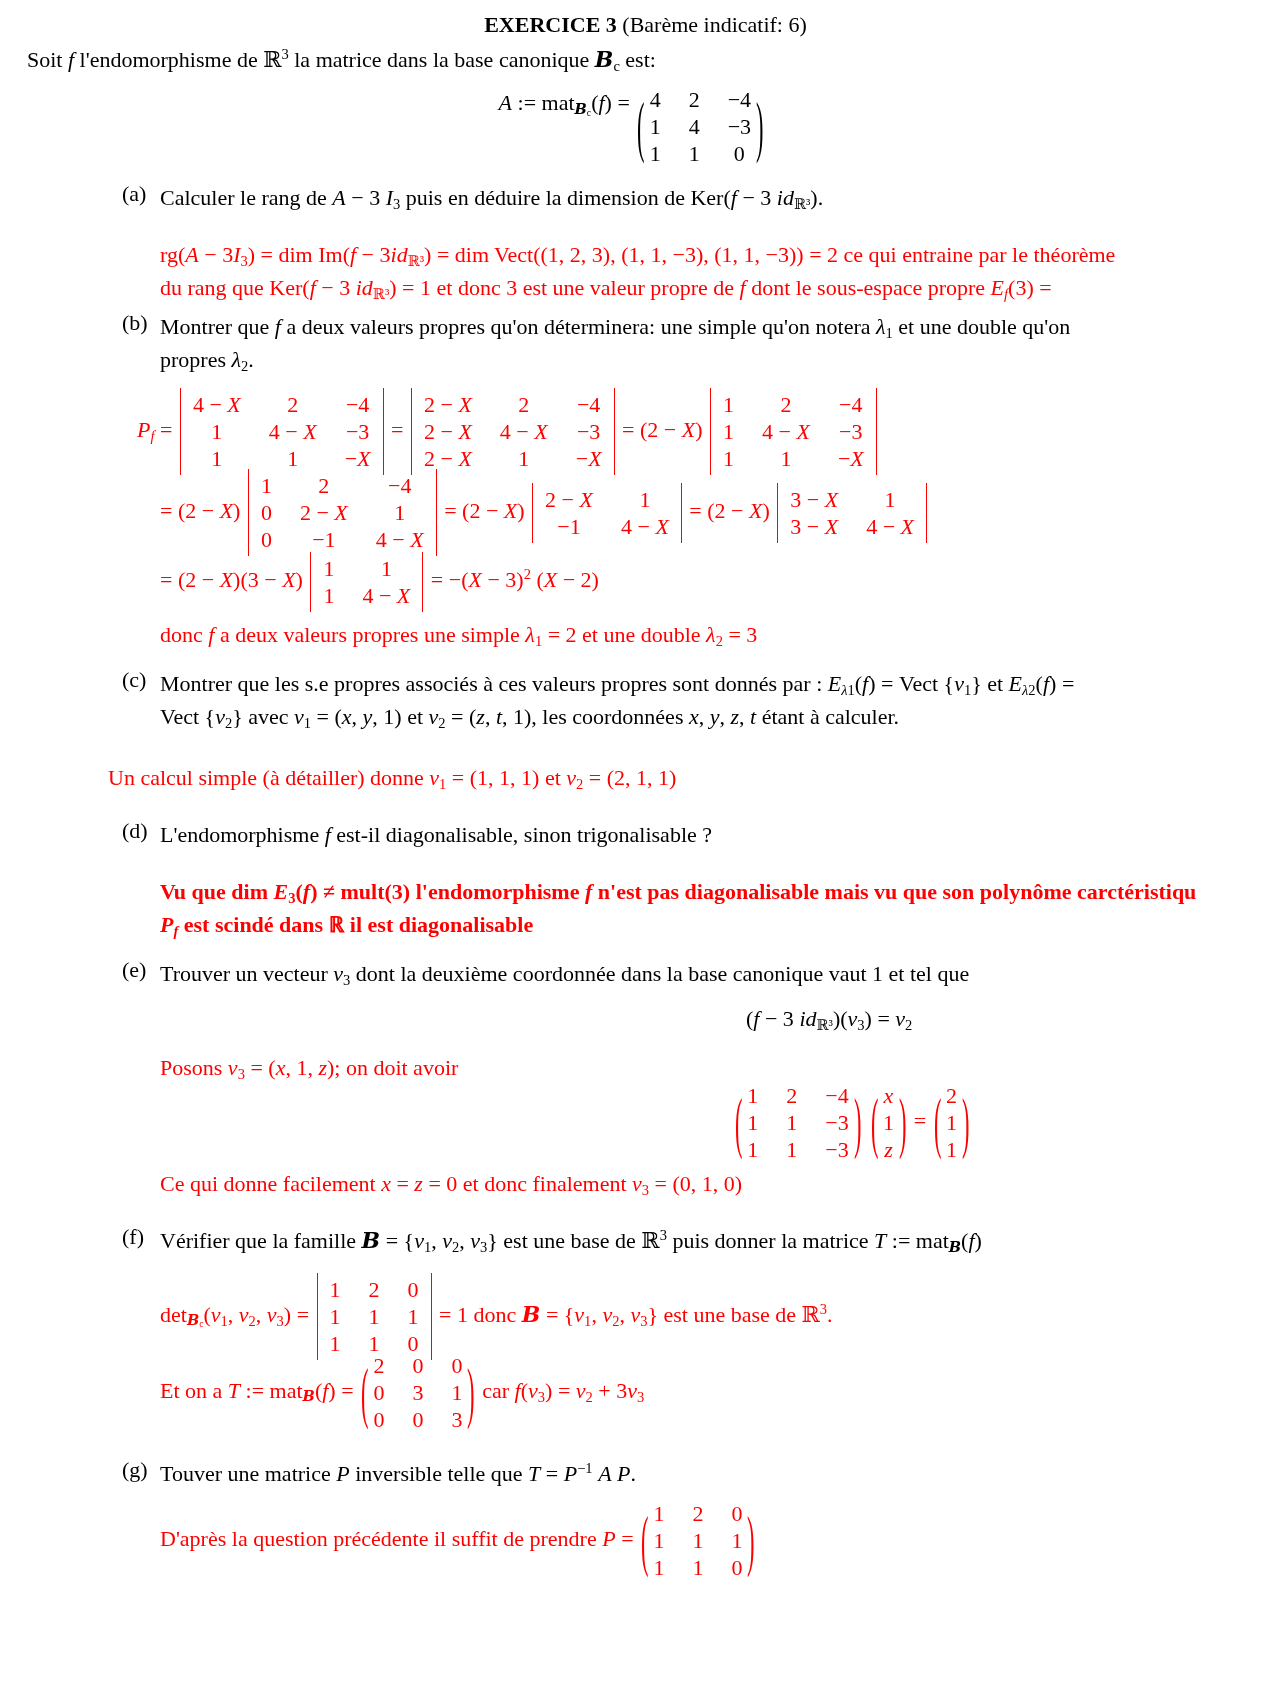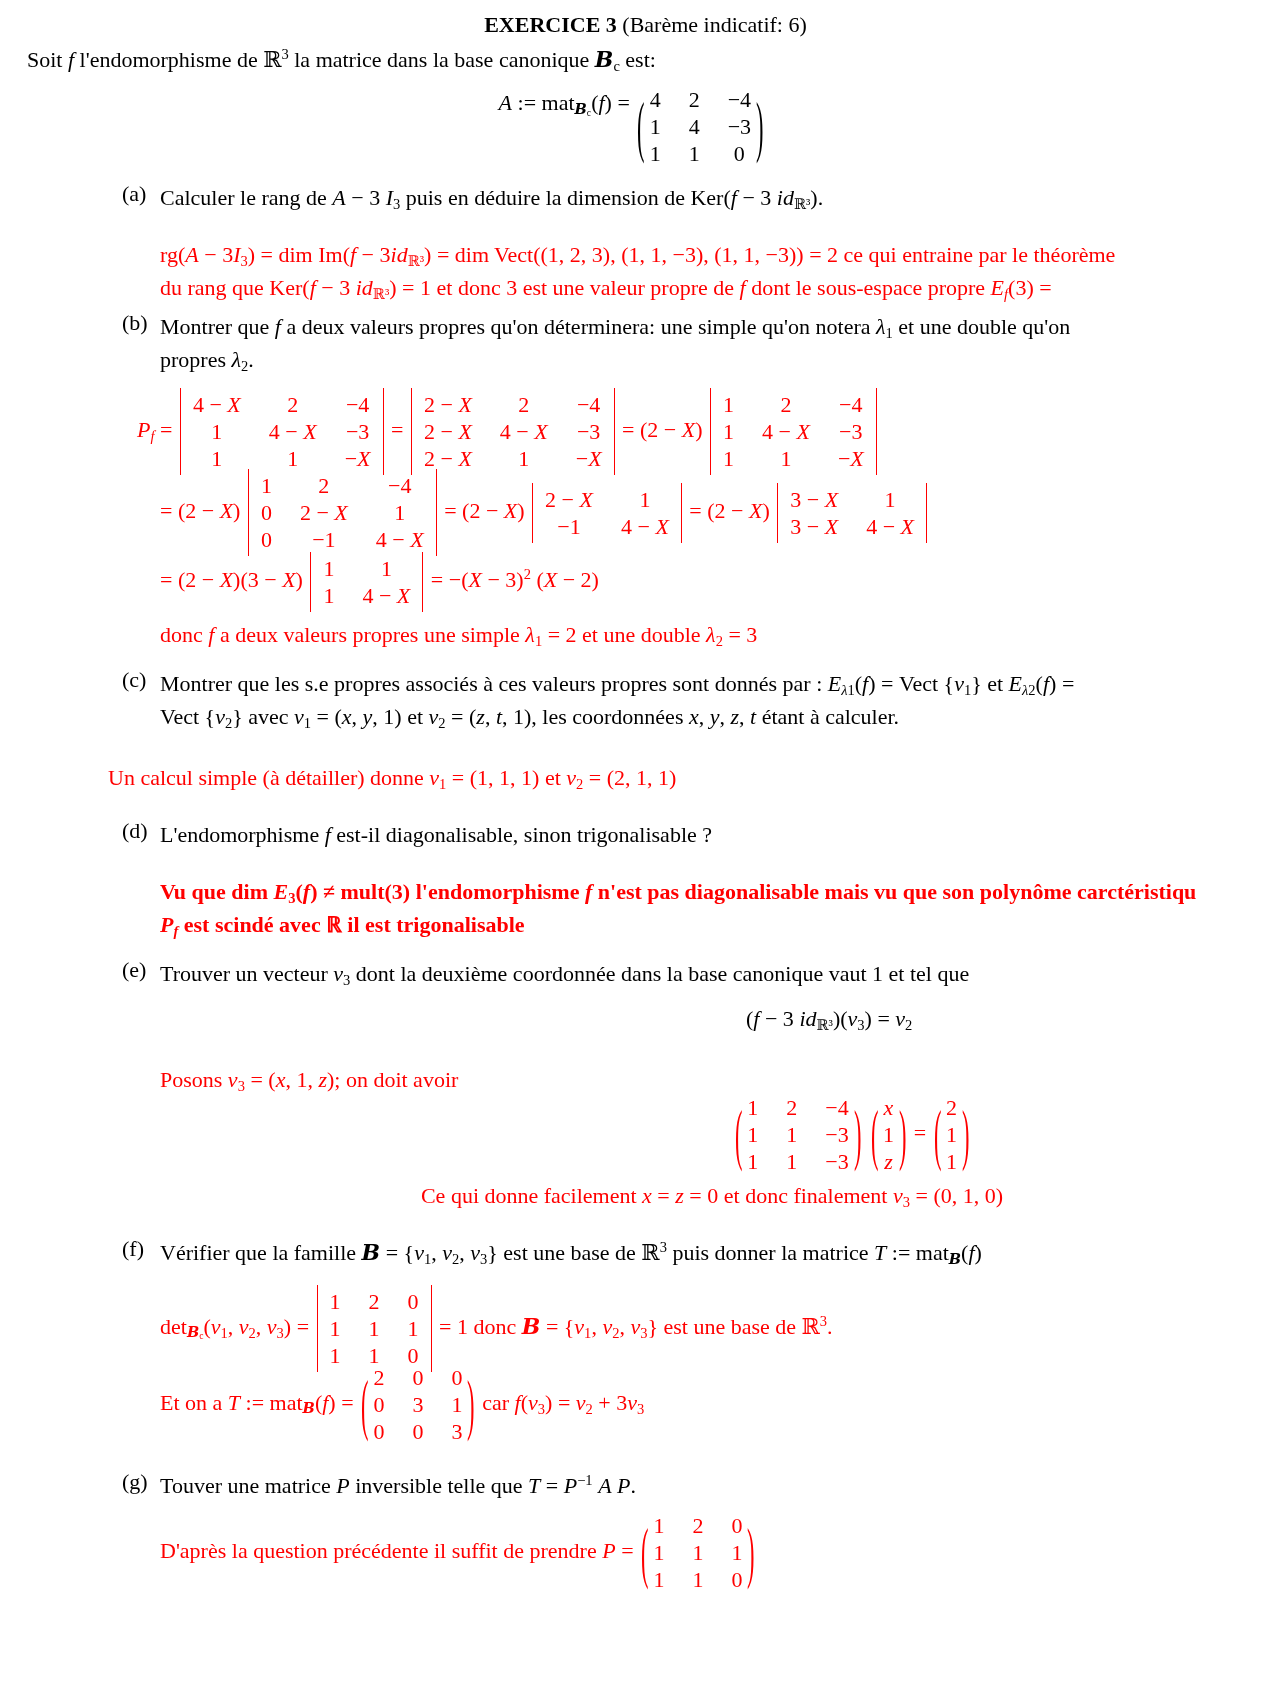--- a/index.html
+++ b/index.html
@@ -72,33 +72,33 @@
 <div class="fml red" style="margin-left:108px; margin-top:28px;"><span>Un calcul simple (à détailler) donne </span><span class="mi">v</span><span><sub><span>1</span></sub></span><span> = (1, 1, 1) et </span><span class="mi">v</span><span><sub><span>2</span></sub></span><span> = (2, 1, 1)</span></div>
 
 <div class="item" style="margin-left:122px; margin-top:24px;">
   <span class="lbl">(d)</span>
   <div class="icontent">
     <div class="fml"><span>L'endomorphisme </span><span class="mi">f</span><span> est-il diagonalisable, sinon trigonalisable ?</span></div>
   </div>
 </div>
 <div class="red" style="margin-left:160px; margin-top:24px;font-weight:bold;">
   <div class="fml"><span>Vu que dim </span><span class="mi">E</span><span><sub><span>3</span></sub></span><span>(</span><span class="mi">f</span><span>) ≠ mult(3) l'endomorphisme </span><span class="mi">f</span><span> n'est pas diagonalisable mais vu que son polynôme carctéristiqu</span></div>
-  <div class="fml"><span class="mi">P</span><span><sub><span class="mi">f</span></sub></span><span> est scindé avec ℝ il est trigonalisable</span></div>
+  <div class="fml"><span class="mi">P</span><span><sub><span class="mi">f</span></sub></span><span> est scindé dans ℝ il est diagonalisable</span></div>
 </div>
 
 <div class="item" style="margin-left:122px; margin-top:16px;">
   <span class="lbl">(e)</span>
   <div class="icontent">
     <div class="fml"><span>Trouver un vecteur </span><span class="mi">v</span><span><sub><span>3</span></sub></span><span> dont la deuxième coordonnée dans la base canonique vaut 1 et tel que</span></div>
   </div>
 </div>
 <div class="fml" style="margin-left:746px; margin-top:12px;"><span>(</span><span class="mi">f</span><span> − 3 </span><span class="mi">id</span><span><sub><span>ℝ³</span></sub></span><span>)(</span><span class="mi">v</span><span><sub><span>3</span></sub></span><span>) = </span><span class="mi">v</span><span><sub><span>2</span></sub></span></div>
-<div class="fml red" style="margin-left:160px; margin-top:28px;"><span>Posons </span><span class="mi">v</span><span><sub><span>3</span></sub></span><span> = (</span><span class="mi">x</span><span>, 1, </span><span class="mi">z</span><span>); on doit avoir</span></div>
+<div class="fml red" style="margin-left:160px; margin-top:16px;"><span>Posons </span><span class="mi">v</span><span><sub><span>3</span></sub></span><span> = (</span><span class="mi">x</span><span>, 1, </span><span class="mi">z</span><span>); on doit avoir</span></div>
 <div class="fml red" style="margin-left:733px; margin-top:-2px;"><span class="mat paren r3"><span class="d l">(</span><span class="grid" style="grid-template-columns: repeat(3, auto);"><span class="cell">1</span><span class="cell">2</span><span class="cell">−4</span><span class="cell">1</span><span class="cell">1</span><span class="cell">−3</span><span class="cell">1</span><span class="cell">1</span><span class="cell">−3</span></span><span class="d r">)</span></span><span> </span><span class="mat paren r3"><span class="d l">(</span><span class="grid" style="grid-template-columns: repeat(1, auto);"><span class="cell"><span class="mi">x</span></span><span class="cell">1</span><span class="cell"><span class="mi">z</span></span></span><span class="d r">)</span></span><span> = </span><span class="mat paren r3"><span class="d l">(</span><span class="grid" style="grid-template-columns: repeat(1, auto);"><span class="cell">2</span><span class="cell">1</span><span class="cell">1</span></span><span class="d r">)</span></span></div>
-<div class="fml red" style="margin-left:160px; margin-top:4px;text-align:center;"><span>Ce qui donne facilement </span><span class="mi">x</span><span> = </span><span class="mi">z</span><span> = 0 et donc finalement </span><span class="mi">v</span><span><sub><span>3</span></sub></span><span> = (0, 1, 0)</span></div>
+<div class="fml red" style="margin-left:160px; margin-top:4px;"><span>Ce qui donne facilement </span><span class="mi">x</span><span> = </span><span class="mi">z</span><span> = 0 et donc finalement </span><span class="mi">v</span><span><sub><span>3</span></sub></span><span> = (0, 1, 0)</span></div>
 
 <div class="item" style="margin-left:122px; margin-top:24px;">
   <span class="lbl">(f)</span>
   <div class="icontent">
     <div class="fml"><span>Vérifier que la famille </span><span class="cal">B</span><span> = {</span><span class="mi">v</span><span><sub><span>1</span></sub></span><span>, </span><span class="mi">v</span><span><sub><span>2</span></sub></span><span>, </span><span class="mi">v</span><span><sub><span>3</span></sub></span><span>} est une base de ℝ</span><span><sup><span>3</span></sup></span><span> puis donner la matrice </span><span class="mi">T</span><span> := mat</span><span><sub><span class="cal">B</span></sub></span><span>(</span><span class="mi">f</span><span>)</span></div>
   </div>
 </div>
 <div class="fml red" style="margin-left:160px; margin-top:16px;"><span>det</span><span><sub><span class="cal">B</span><span><sub><span>c</span></sub></span></sub></span><span>(</span><span class="mi">v</span><span><sub><span>1</span></sub></span><span>, </span><span class="mi">v</span><span><sub><span>2</span></sub></span><span>, </span><span class="mi">v</span><span><sub><span>3</span></sub></span><span>) = </span><span class="mat bar r3"><span class="grid" style="grid-template-columns: repeat(3, auto);"><span class="cell">1</span><span class="cell">2</span><span class="cell">0</span><span class="cell">1</span><span class="cell">1</span><span class="cell">1</span><span class="cell">1</span><span class="cell">1</span><span class="cell">0</span></span></span><span> = 1 donc </span><span class="cal">B</span><span> = {</span><span class="mi">v</span><span><sub><span>1</span></sub></span><span>, </span><span class="mi">v</span><span><sub><span>2</span></sub></span><span>, </span><span class="mi">v</span><span><sub><span>3</span></sub></span><span>} est une base de ℝ</span><span><sup><span>3</span></sup></span><span>.</span></div>
 <div class="fml red" style="margin-left:160px; margin-top:-8px;"><span>Et on a </span><span class="mi">T</span><span> := mat</span><span><sub><span class="cal">B</span></sub></span><span>(</span><span class="mi">f</span><span>) = </span><span class="mat paren r3"><span class="d l">(</span><span class="grid" style="grid-template-columns: repeat(3, auto);"><span class="cell">2</span><span class="cell">0</span><span class="cell">0</span><span class="cell">0</span><span class="cell">3</span><span class="cell">1</span><span class="cell">0</span><span class="cell">0</span><span class="cell">3</span></span><span class="d r">)</span></span><span> car </span><span class="mi">f</span><span>(</span><span class="mi">v</span><span><sub><span>3</span></sub></span><span>) = </span><span class="mi">v</span><span><sub><span>2</span></sub></span><span> + 3</span><span class="mi">v</span><span><sub><span>3</span></sub></span></div>
 

